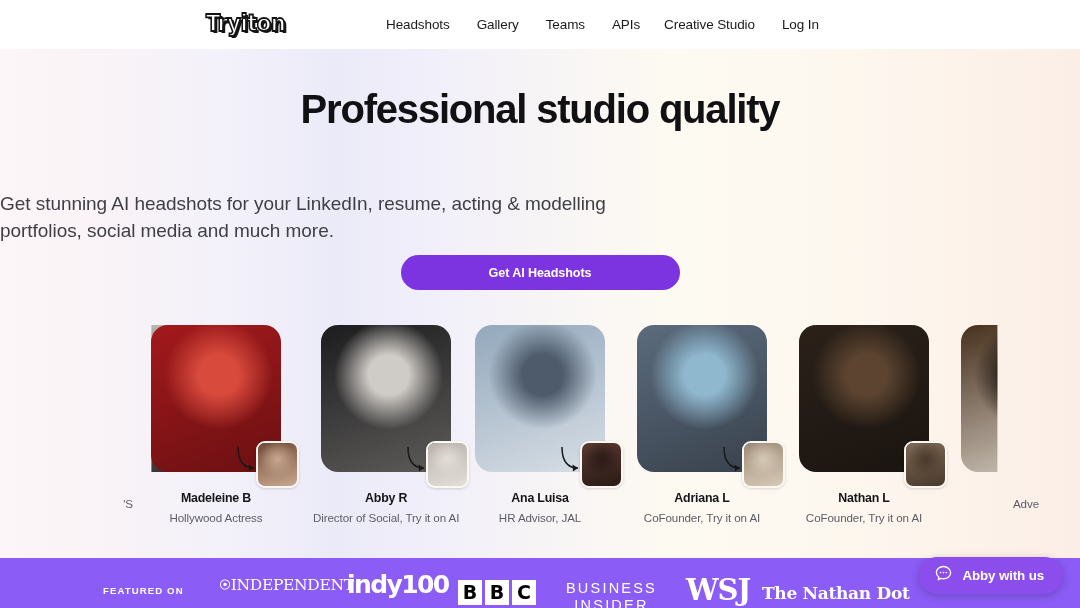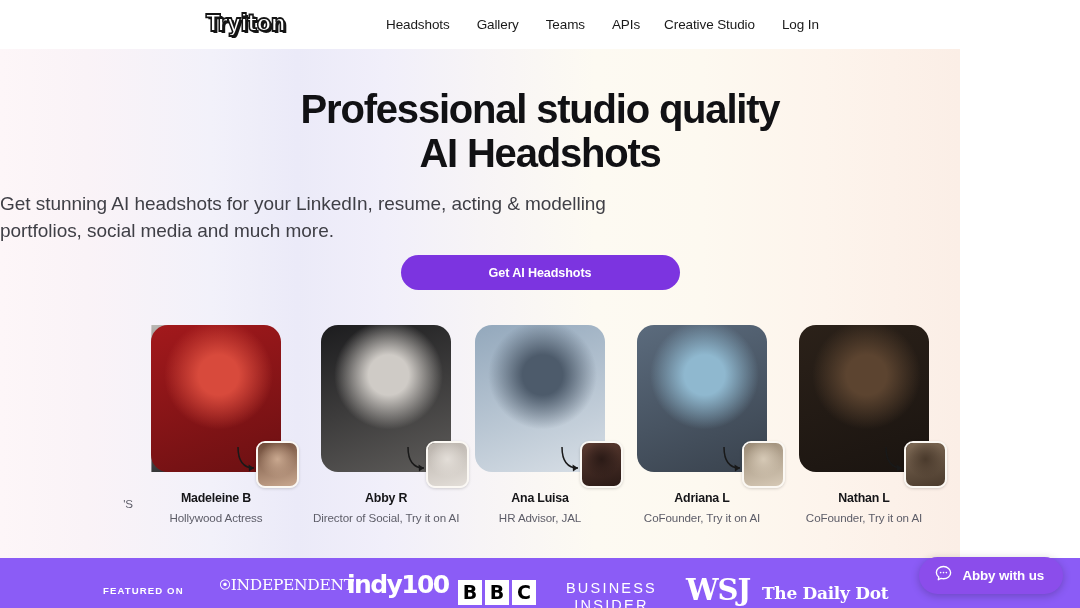--- a/index.html
+++ b/index.html
@@ -64,21 +64,21 @@
     text-decoration: none;
     text-align: right;
   }
   .nav-link + .nav-link { margin-left: 27px; }
   .nav-link.wide + .nav-link { margin-left: 24px; }
 
   
   .hero {
     position: absolute;
     top: 49px; left: 0;
-    width: 960px;
+    width: 1080px;
     height: 509px;
     background:
       linear-gradient(90deg,
         #fdf6f8 0%,
         #faf3f7 9%,
         #f2f1fa 22%,
         #ebeaf8 31%,
         #f1effa 40%,
         #f7f4f6 50%,
         #fdfaf2 62%,
@@ -369,21 +369,20 @@
     <a class="nav-link wide">APIs</a>
     <a class="nav-link">Creative Studio</a>
     <a class="nav-link">Log In</a>
   </div>
 </div>
 
 <div class="hero">
 
   <div class="hero-title">
     <div>Professional studio quality</div>
-    <div>AI Headshots</div>
   </div>
 
   <div class="hero-sub">
     <div>Get stunning AI headshots for your LinkedIn, resume, acting &amp; modelling</div>
     <div>portfolios, social media and much more.</div>
   </div>
 
   <div class="cta-wrap">
     <button class="cta-button">Get AI Headshots</button>
   </div>
@@ -506,21 +505,21 @@
   <span>B</span>
   <span>C</span>
 </div>
 
 <div class="logo-bi">
   <div>BUSINESS</div>
   <div>INSIDER</div>
 </div>
 
 <div class="logo-wsj">WSJ</div>
-<div class="logo-dailydot">The Daily Dot</div>
+<div class="logo-dailydot">The Nathan Dot</div>
 
 <div class="chat-widget">
   <span>
     <svg width="19" height="19" viewBox="0 0 24 24" fill="none">
       <path d="M12 3.2C6.9 3.2 3 6.6 3 10.8c0 2.3 1.2 4.4 3.1 5.8l-.7 3.3 3.5-1.7c1 .3 2 .45 3.1.45 5.1 0 9-3.4 9-7.6S17.1 3.2 12 3.2z" stroke="#ffffff" stroke-width="1.7" stroke-linejoin="round"></path>
       <circle cx="8.4" cy="10.8" r="1.05" fill="#ffffff"></circle>
       <circle cx="12" cy="10.8" r="1.05" fill="#ffffff"></circle>
       <circle cx="15.6" cy="10.8" r="1.05" fill="#ffffff"></circle>
     </svg>
   </span>

